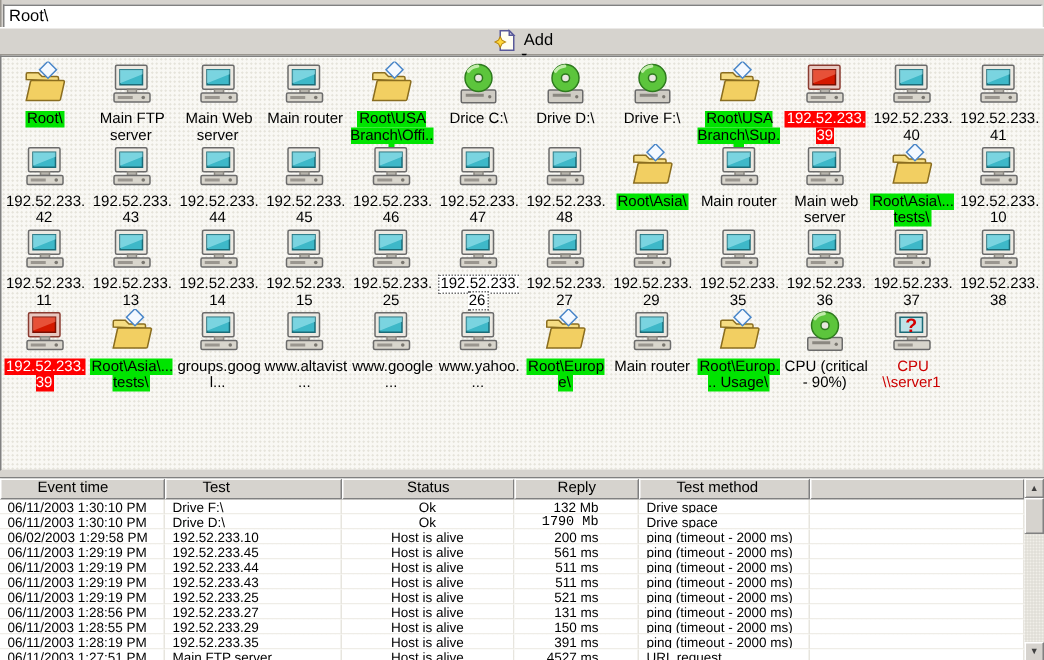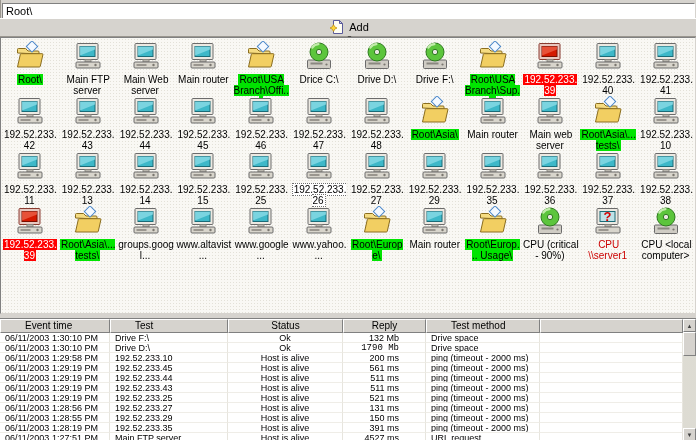--- a/index.html
+++ b/index.html
@@ -765,33 +765,20 @@
             <rect x="5" y="2.5" width="21" height="16" rx="1" fill="#ece9e2" stroke="#6b6b6b"></rect>
             <rect x="8" y="5.5" width="15" height="10" fill="#bfe2e8" stroke="#1b6b77"></rect>
             <rect x="13" y="18.5" width="6" height="2.5" fill="#b9b6ae" stroke="#8a8780"></rect>
             <rect x="4" y="21" width="24" height="6" rx="1" fill="#d8d5cc" stroke="#6b6b6b"></rect>
             <rect x="6.5" y="23" width="10" height="2" fill="#9a968f"></rect>
             <text x="15.5" y="15" font-size="13" font-weight="bold" fill="#d40000" text-anchor="middle" font-family="Liberation Sans,sans-serif">?</text>
           </svg>
         </span>
         <div class="gi-label"><span class="hl-red-text">CPU \\server1</span></div>
       </div>
-      <div class="gi">
-        <span class="gi-ico">
-          <svg viewBox="0 0 32 32">
-            <rect x="4.5" y="19" width="23" height="8.5" rx="1" fill="#cfccc4" stroke="#6b6b6b"></rect>
-            <rect x="7.5" y="21.5" width="12" height="2" fill="#8a8780"></rect>
-            <circle cx="23.5" cy="23.5" r="1.1" fill="#7a7770"></circle>
-            <circle cx="16" cy="11" r="9" fill="#5cc53c" stroke="#2e7a1e"></circle>
-            <path d="M9.3 6.5 a8.2 8.2 0 0 1 6.2-3.4" stroke="#c2ecab" stroke-width="2.2" fill="none" stroke-linecap="round"></path>
-            <circle cx="16" cy="11" r="2.7" fill="#e8e6e0" stroke="#2e7a1e"></circle>
-          </svg>
-        </span>
-        <div class="gi-label"><span>CPU &lt;local computer&gt;</span></div>
-      </div>
     </div>
 </div>
 
 <div class="event-log">
   <div class="el-header">
       <div class="el-hcell al-left" style="width: 110px;">Event time</div>
       <div class="el-hcell al-left" style="width: 118px;">Test</div>
       <div class="el-hcell al-center" style="width: 115px;">Status</div>
       <div class="el-hcell al-center" style="width: 83px;">Reply</div>
       <div class="el-hcell al-left" style="width: 114px;">Test method</div>
@@ -808,21 +795,21 @@
       </div>
       <div class="el-row">
         <div class="el-cell al-left" style="width: 110px;">06/11/2003 1:30:10 PM</div>
         <div class="el-cell al-left" style="width: 118px;">Drive D:\</div>
         <div class="el-cell al-center" style="width: 115px;">Ok</div>
         <div class="el-cell al-right" style="width: 83px; font-family: Liberation Mono, monospace;">1790 Mb</div>
         <div class="el-cell al-left" style="width: 114px;">Drive space</div>
         <div class="el-cell al-left" style="width: 143px;"></div>
       </div>
       <div class="el-row">
-        <div class="el-cell al-left" style="width: 110px;">06/11/2003 1:29:58 PM</div>
+        <div class="el-cell al-left" style="width: 110px;">06/02/2003 1:29:58 PM</div>
         <div class="el-cell al-left" style="width: 118px;">192.52.233.10</div>
         <div class="el-cell al-center" style="width: 115px;">Host is alive</div>
         <div class="el-cell al-right" style="width: 83px;">200 ms</div>
         <div class="el-cell al-left" style="width: 114px;">ping (timeout - 2000 ms)</div>
         <div class="el-cell al-left" style="width: 143px;"></div>
       </div>
       <div class="el-row">
         <div class="el-cell al-left" style="width: 110px;">06/11/2003 1:29:19 PM</div>
         <div class="el-cell al-left" style="width: 118px;">192.52.233.45</div>
         <div class="el-cell al-center" style="width: 115px;">Host is alive</div>

